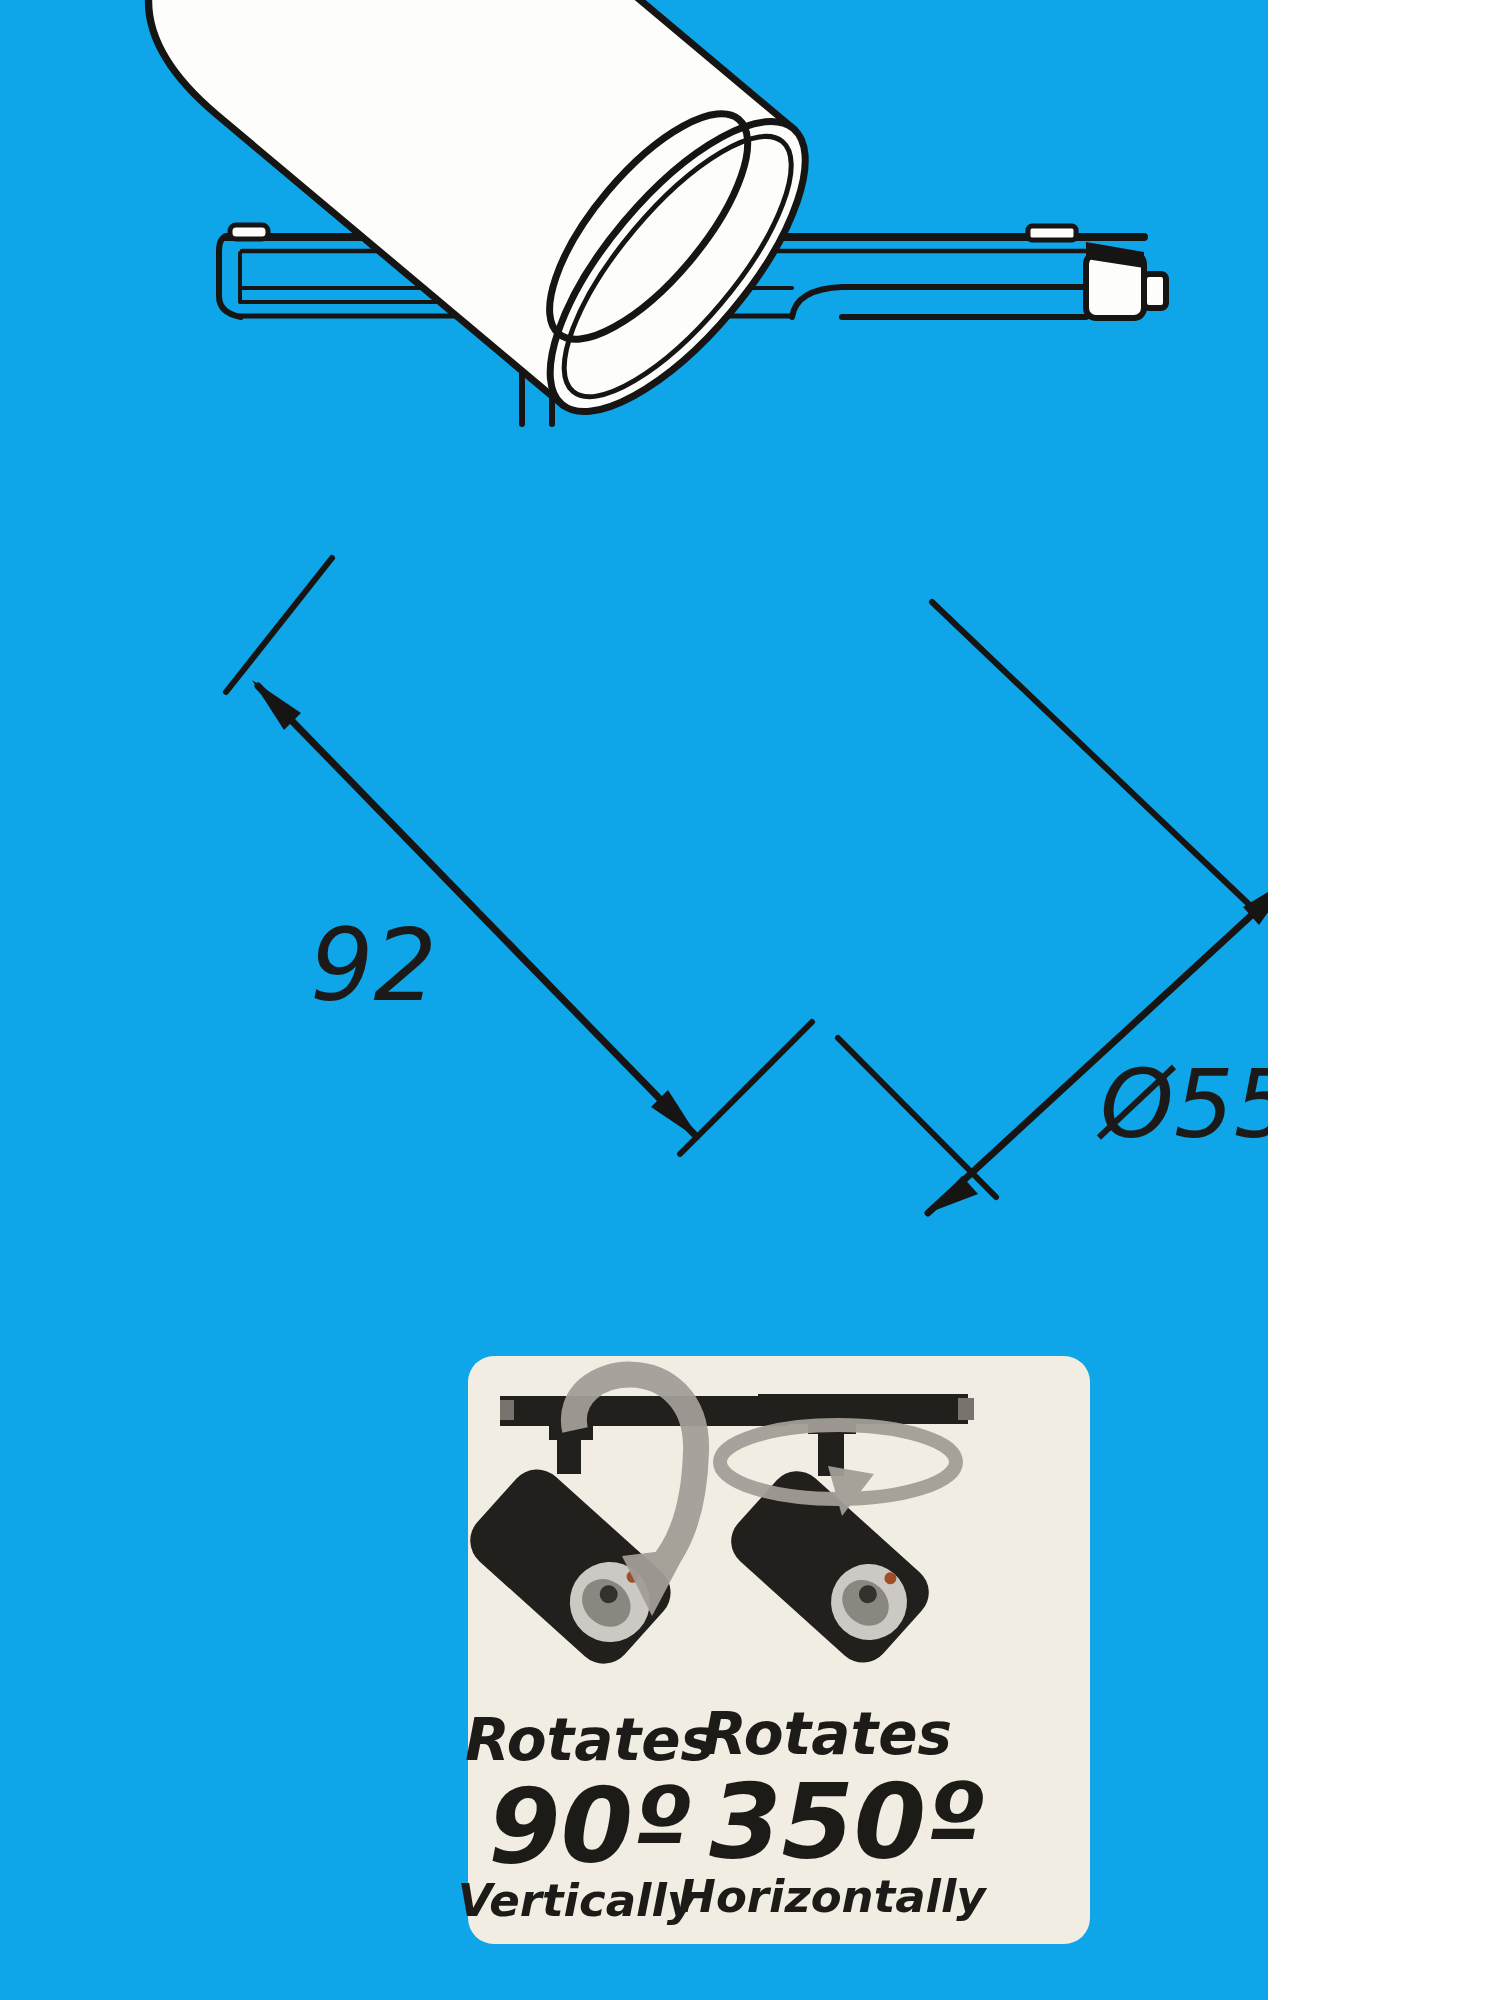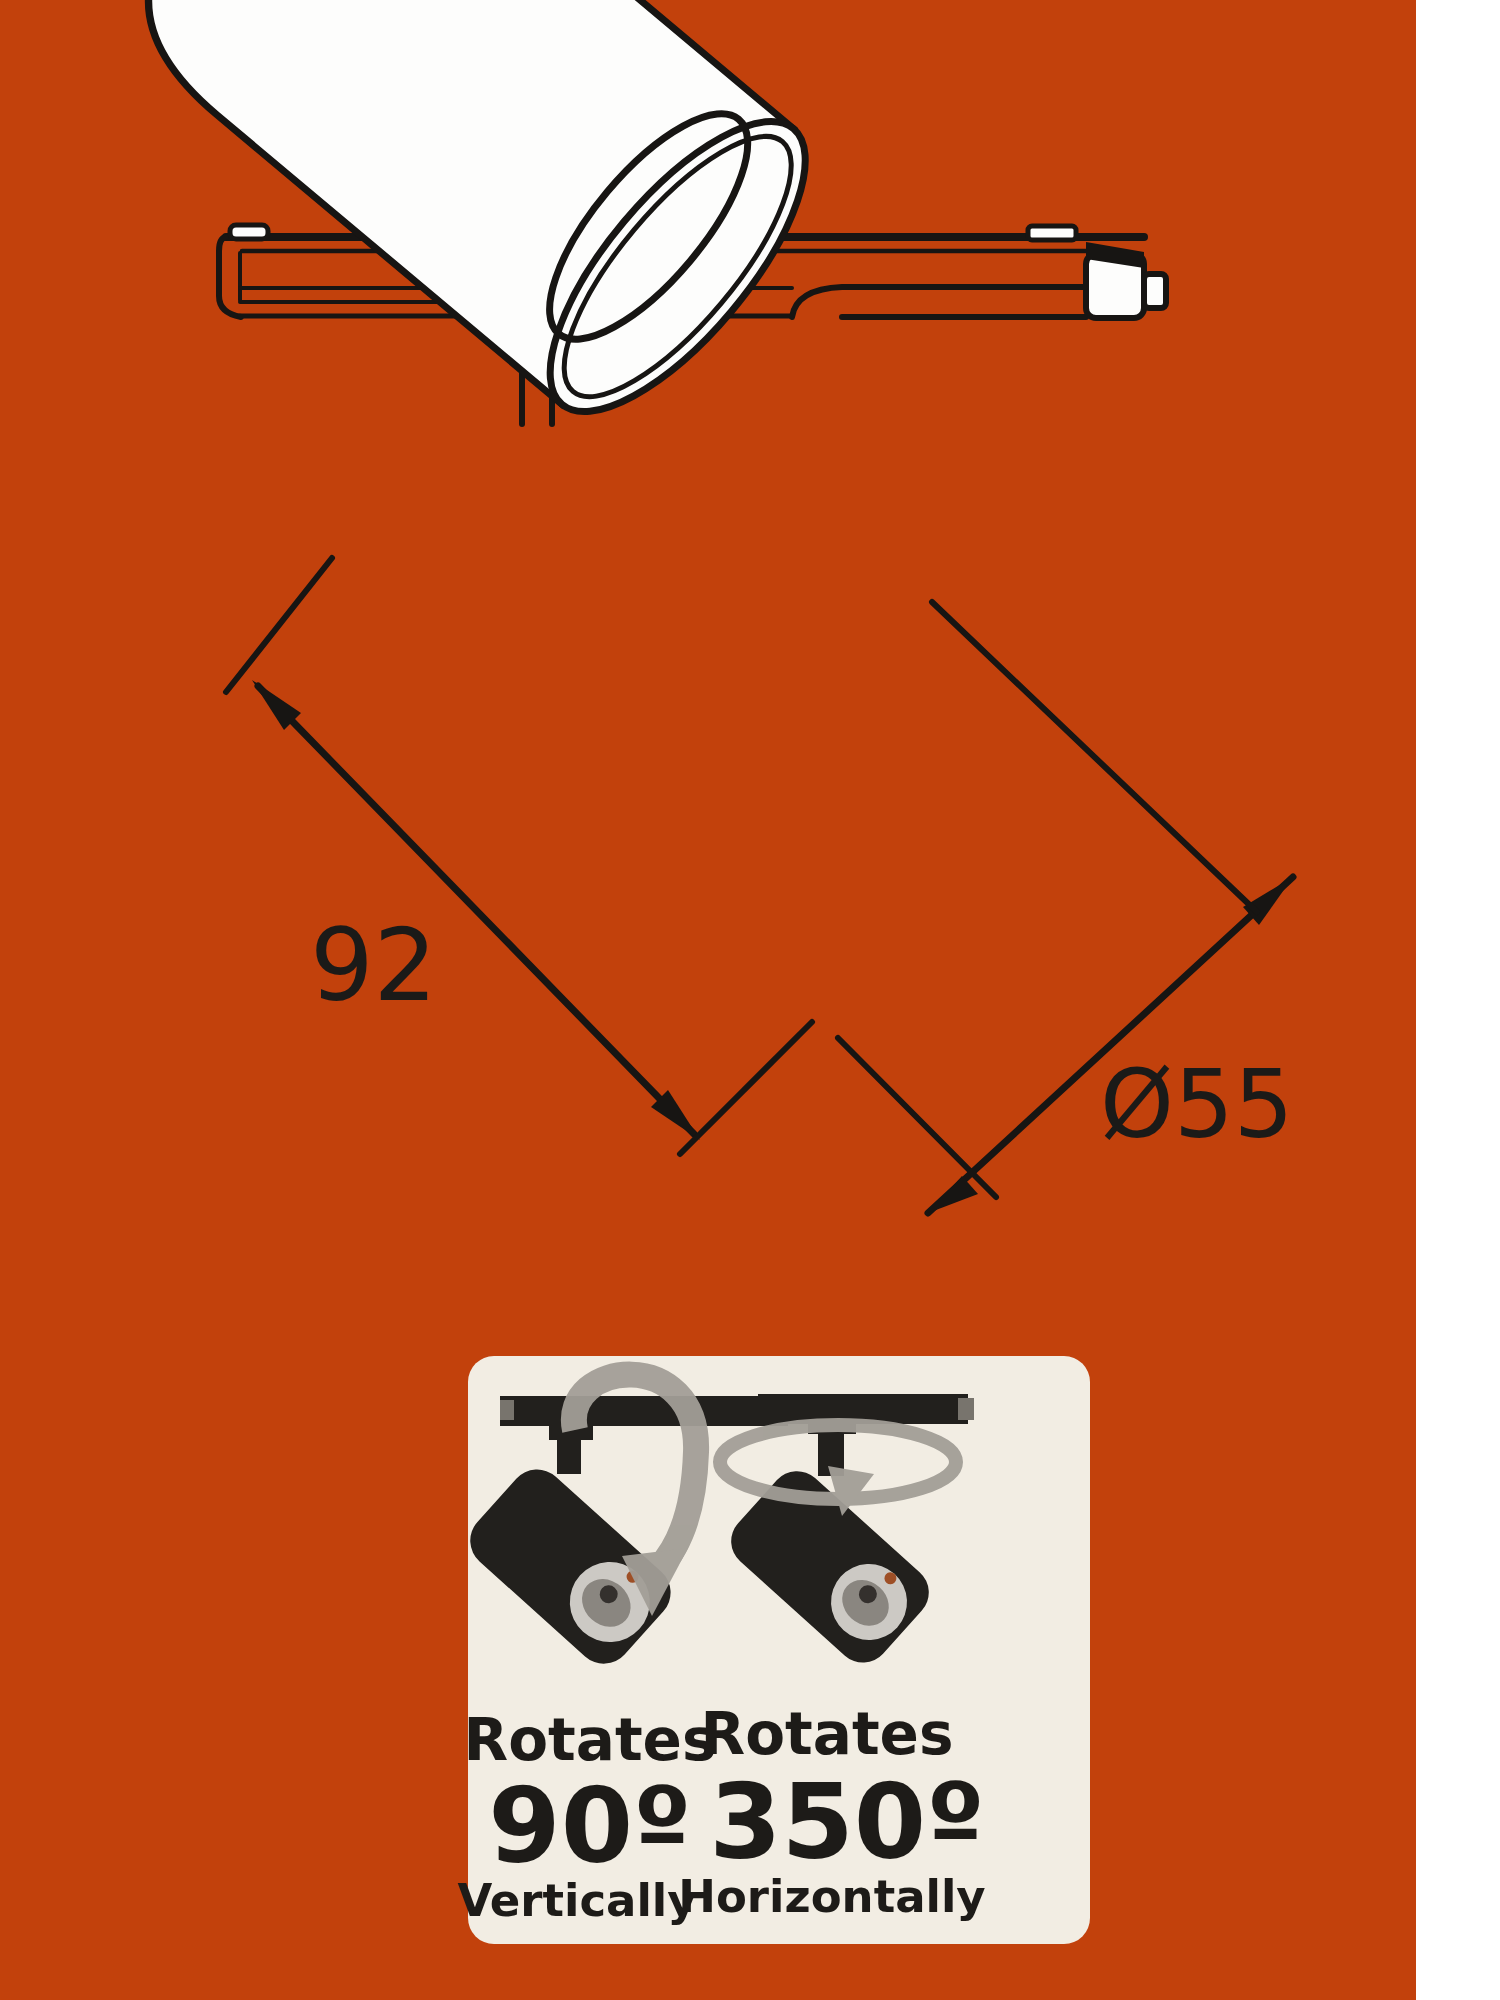--- a/index.html
+++ b/index.html
@@ -1,21 +1,22 @@
 <!DOCTYPE html>
 <html><head>
 <meta charset="utf-8">
 <style>
   html,body{margin:0;padding:0;background:#ffffff;}
   .page{
     position:relative;
-    width:1416px;height:2000px;
-    background:#c2410c;
+    width:1268px;height:2000px;
+    background:#0ea5e9;
     overflow:hidden;
     font-family:"DejaVu Sans", sans-serif;
+    font-style:italic;
   }
   svg{position:absolute;left:0;top:0;}
   .dim-text{fill:#1b1a18;font-family:"DejaVu Sans",sans-serif;}
   .photo-text{fill:#1d1b18;font-family:"DejaVu Sans",sans-serif;font-weight:700;}
 </style>
 </head>
 <body>
 
 <div class="page">
 <svg width="1500" height="2000" viewBox="0 0 1500 2000" xmlns="http://www.w3.org/2000/svg">

